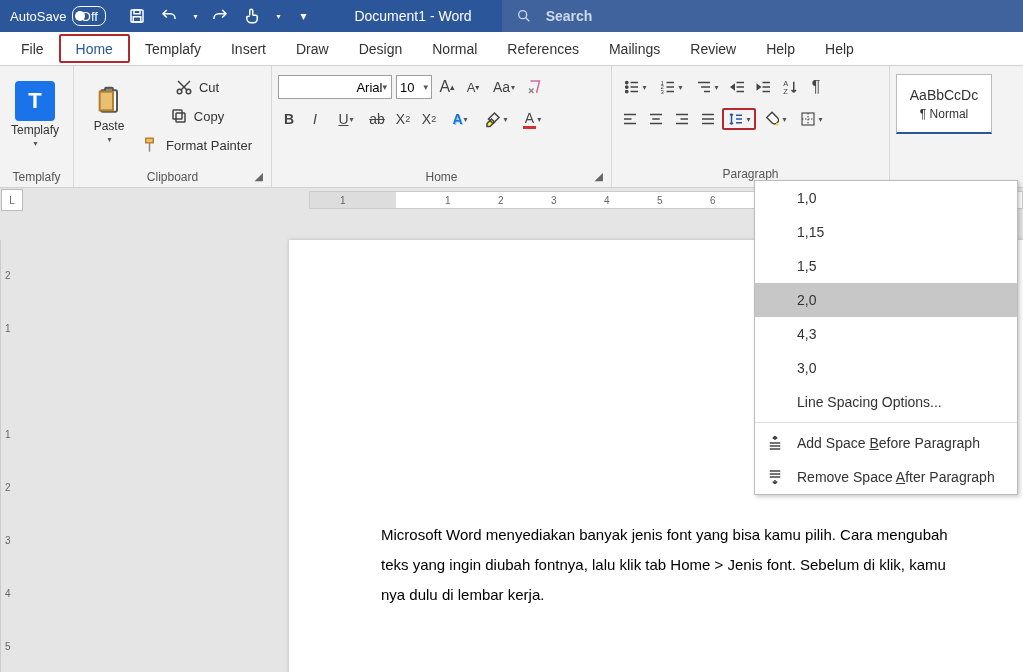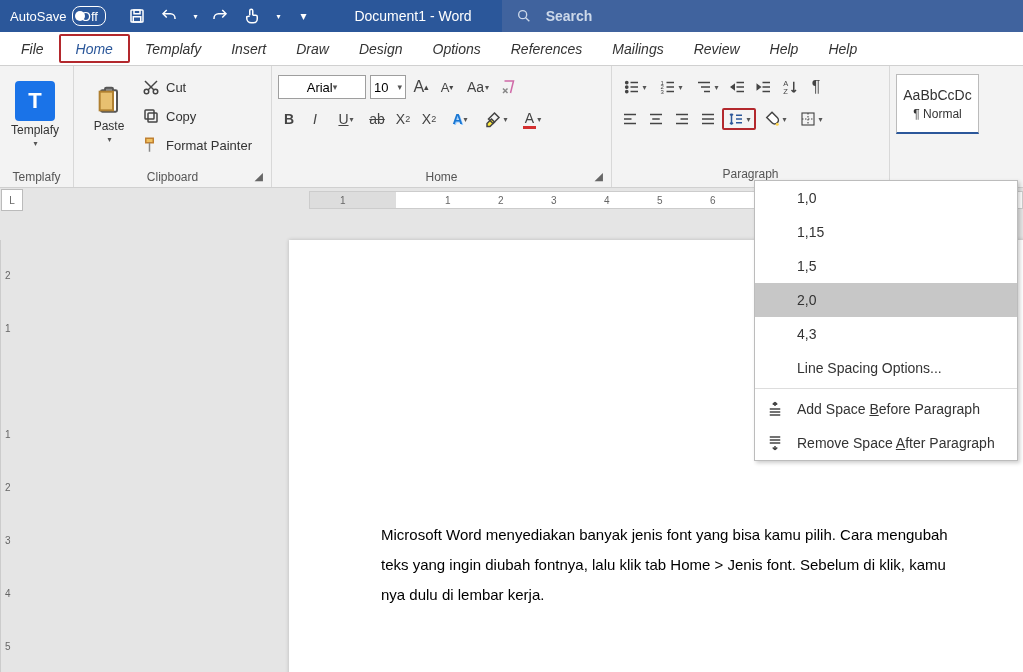--- a/index.html
+++ b/index.html
@@ -11,57 +11,57 @@
   .toggle { width: 34px; height: 20px; border: 1px solid #fff; border-radius: 8px; display: flex; align-items: center; padding: 0 2px; font-size: 13px; justify-content: center; color: #fff; position: relative; }
   .toggle::before { content: ""; width: 10px; height: 10px; background: #fff; border-radius: 50%; position: absolute; left: 2px; }
   .qat { display: flex; align-items: center; gap: 14px; padding: 0 12px; }
   .qat-ico { width: 18px; height: 18px; display: flex; align-items: center; justify-content: center; color: #fff; }
   .title-center { flex: 0 0 auto; padding: 0 30px; font-size: 14px; }
   .searchbox { flex: 1; background: #40639e; height: 32px; display: flex; align-items: center; padding: 0 14px; gap: 14px; color: #cdd9ea; font-size: 14px; font-weight: bold; }
   .searchbox svg { width: 16px; height: 16px; }
 
   
   .tabs { height: 34px; background: #fff; border-bottom: 1px solid #d0d0d0; display: flex; align-items: stretch; padding: 0 6px; font-size: 14px; }
-  .tab { padding: 8px 15px; display: flex; align-items: center; color: #333; cursor: pointer; font-style: italic; }
+  .tab { padding: 8px 15px; display: flex; align-items: center; color: #333; cursor: pointer; }
   .tab.active { color: #2b579a; }
   .tab.highlight { border: 2px solid #b3282d; border-radius: 2px; margin: 2px 0; }
 
   
   .ribbon { height: 122px; background: #f3f3f3; border-bottom: 1px solid #d0d0d0; display: flex; }
   .group { border-right: 1px solid #d8d8d8; display: flex; flex-direction: column; padding: 4px 6px 0 6px; }
   .group-body { flex: 1; display: flex; align-items: flex-start; }
   .group-label { text-align: center; font-size: 12px; color: #555; padding: 2px 0 3px 0; position: relative; }
   .group-label .launcher { position: absolute; right: 2px; top: 2px; font-size: 11px; color: #666; }
 
   .bigbtn { display: flex; flex-direction: column; align-items: center; justify-content: center; width: 58px; height: 88px; font-size: 12px; color: #333; gap: 2px; }
   .bigbtn svg { width: 32px; height: 32px; }
   .templafy-ico { width: 40px; height: 40px; background: #1a73e8; border-radius: 4px; display: flex; align-items: center; justify-content: center; color: #fff; font-size: 22px; font-weight: bold; }
 
-  .clip-col { display: flex; flex-direction: column; gap: 3px; padding-top: 4px; font-size: 13px; color: #333; }
+  .clip-col { display: flex; flex-direction: column; gap: 3px; padding-top: 4px; font-size: 13px; color: #333; align-items: center; }
   .clip-row { display: flex; align-items: center; gap: 6px; height: 26px; padding: 0 4px; }
   .clip-row svg { width: 18px; height: 18px; }
 
   .font-group .group-body { flex-direction: column; gap: 6px; padding-top: 4px; }
   .font-row { display: flex; align-items: center; gap: 4px; height: 26px; }
-  .font-name { width: 88px; height: 24px; border: 1px solid #9e9e9e; background: #fff; font-size: 13px; padding: 0 4px; display: flex; align-items: center; justify-content: center; }
+  .font-name { width: 114px; height: 24px; border: 1px solid #9e9e9e; background: #fff; font-size: 13px; padding: 0 4px; display: flex; align-items: center; justify-content: flex-end; }
   .font-size { width: 36px; height: 24px; border: 1px solid #9e9e9e; background: #fff; font-size: 13px; padding: 0 3px; display: flex; align-items: center; justify-content: space-between; }
   .dd-caret { font-size: 9px; color: #555; }
   .ico { width: 22px; height: 22px; display: flex; align-items: center; justify-content: center; font-size: 14px; color: #444; }
   .ico.split { width: 32px; }
   .ico svg { width: 18px; height: 18px; }
 
   .para-group .group-body { flex-direction: column; gap: 6px; padding-top: 4px; }
   .para-row { display: flex; align-items: center; gap: 2px; height: 26px; }
   .para-ico { width: 24px; height: 22px; display: flex; align-items: center; justify-content: center; }
   .para-ico.split { width: 34px; }
   .para-ico svg { width: 18px; height: 18px; }
   .line-spacing-btn { border: 2px solid #b3282d; border-radius: 2px; }
 
   .styles-group .group-body { padding-top: 4px; }
-  .style-box { width: 83px; height: 60px; border: 1px solid #bbb; border-bottom: 2px solid #2b579a; background: #fff; display: flex; flex-direction: column; align-items: center; justify-content: center; font-size: 12px; color: #333; gap: 4px; }
+  .style-box { width: 96px; height: 60px; border: 1px solid #bbb; border-bottom: 2px solid #2b579a; background: #fff; display: flex; flex-direction: column; align-items: center; justify-content: center; font-size: 12px; color: #333; gap: 4px; }
 
   
   .ruler-strip { background: #e5e5e5; display: flex; height: 24px; }
   .ruler-corner { width: 22px; height: 22px; background: #fff; border: 1px solid #bbb; display: flex; align-items: center; justify-content: center; font-size: 10px; color: #666; margin: 1px 0 0 1px; }
   .ruler-gap { width: 286px; }
   .ruler-h { flex: 1; background: #fff; border: 1px solid #ccc; height: 18px; margin-top: 3px; position: relative; font-size: 9px; color: #666; overflow: hidden; }
   .ruler-h .pre { position: absolute; left: 0; top: 0; bottom: 0; width: 86px; background: #ddd; }
   .ruler-h .tick { position: absolute; top: 3px; font-size: 10px; }
 
   
@@ -134,21 +134,21 @@
   </div>
 </div>
 
 <div class="tabs">
   <div class="tab">File</div>
   <div class="tab active highlight">Home</div>
   <div class="tab">Templafy</div>
   <div class="tab">Insert</div>
   <div class="tab">Draw</div>
   <div class="tab">Design</div>
-  <div class="tab">Options</div>
+  <div class="tab">Normal</div>
   <div class="tab">References</div>
   <div class="tab">Mailings</div>
   <div class="tab">Review</div>
   <div class="tab">Help</div>
   <div class="tab">Help</div>
 </div>
 
 <div class="ribbon">
 
   <div class="group" style="width:74px">
@@ -414,20 +414,21 @@
     </div>
   </div>
 </div>
 
 <div class="dropdown">
   <div class="item">1,0</div>
   <div class="item">1,15</div>
   <div class="item">1,5</div>
   <div class="item hover">2,0</div>
   <div class="item">4,3</div>
+  <div class="item">3,0</div>
   <div class="item">Line Spacing Options...</div>
   <div class="sep"></div>
   <div class="item">
     <span class="m-ico">
         <svg viewBox="0 0 24 24" stroke="#444" stroke-width="2" fill="none">
           <path d="M12 3v5m0-5l-3 3m3-3l3 3"></path>
           <line x1="5" y1="12" x2="19" y2="12"></line>
           <line x1="5" y1="16" x2="19" y2="16"></line>
           <line x1="5" y1="20" x2="19" y2="20"></line>
         </svg>

